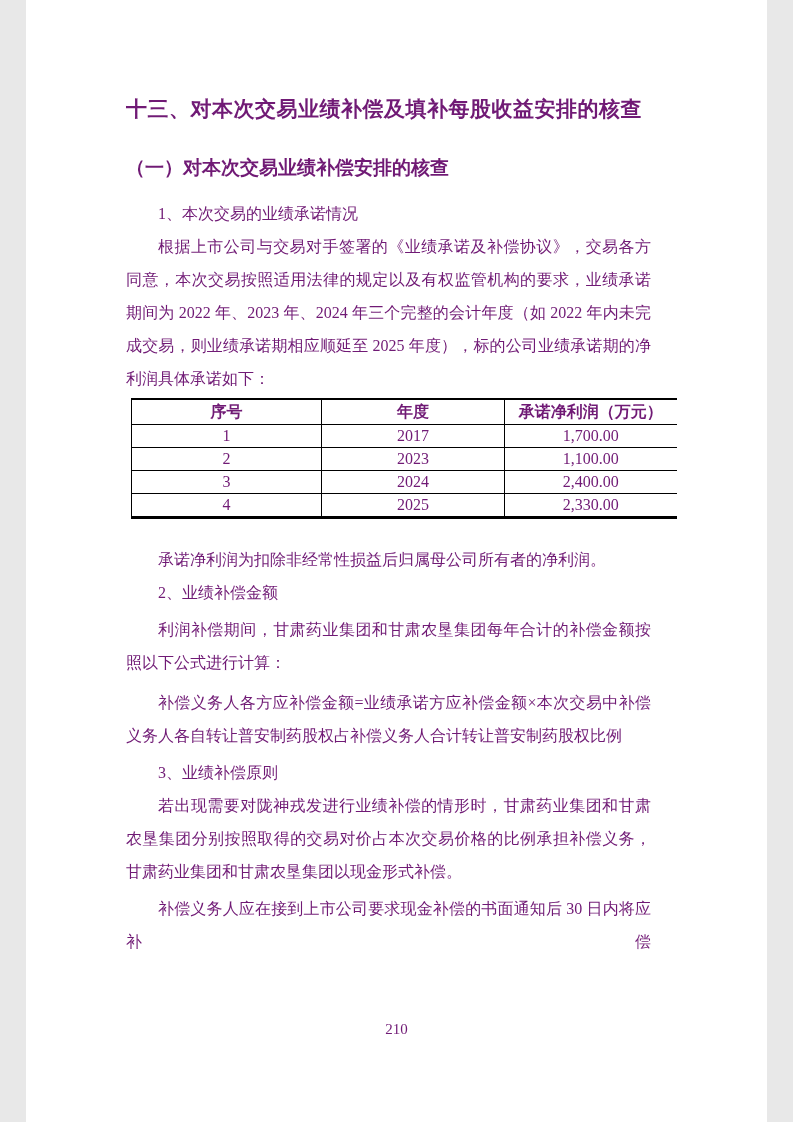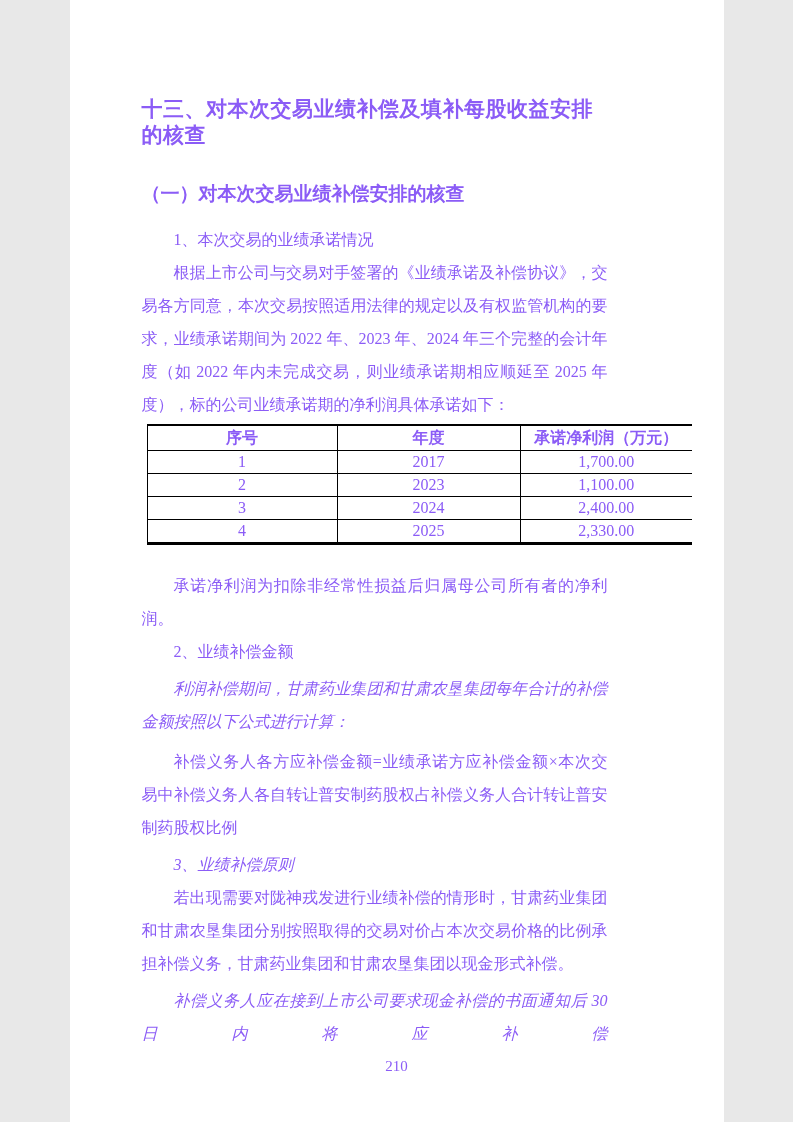--- a/index.html
+++ b/index.html
@@ -1,25 +1,25 @@
 <!DOCTYPE html>
 <html><head>
 <meta charset="utf-8">
 <style>
   html, body { margin: 0; padding: 0; background: #e8e8e8; }
   .page {
     position: relative;
-    width: 654px;
+    width: 741px;
     height: 1122px;
     margin: 0 auto;
     background: #ffffff;
     box-sizing: border-box;
-    padding: 96px 116px 0 72px;
+    padding: 96px 116px 0 100px;
     font-family: "Liberation Serif", "DejaVu Serif", serif;
-    color: #8b5cf6;
+    color: #701a75;
     overflow: hidden;
   }
   .h1 {
     font-family: "Liberation Sans", "DejaVu Sans", sans-serif;
     font-weight: 700;
     font-size: 21px;
     line-height: 26px;
     letter-spacing: 0.5px;
     margin: 0 0 34px 0;
   }
@@ -30,21 +30,21 @@
     line-height: 24px;
     margin: 0 0 17px 0;
   }
   p.body {
     font-size: 16px;
     line-height: 33px;
     margin: 0;
     text-indent: 32px;
     text-align: justify;
   }
-  p.mt-sm { margin-top: 4px; font-style: italic; }
+  p.mt-sm { margin-top: 4px; }
   p.mt-md { margin-top: 7px; }
   p.fill-last { text-align-last: justify; }
   table.commit {
     border-collapse: collapse;
     table-layout: fixed;
     width: 545px;
     margin: 3px 0 24px 5px;
     border-left: 1px solid #000;
     border-top: 2px solid #000;
     border-bottom: 3px solid #000;
@@ -55,21 +55,21 @@
     vertical-align: middle;
     padding: 0;
     font-size: 16px;
     overflow: hidden;
   }
   table.commit th { font-weight: 700; height: 24px; }
   table.commit td { font-weight: 400; height: 22px; }
   table.commit th + th, table.commit td + td { border-left: 1px solid #000; }
   .page-number {
     position: absolute;
-    top: 1058px;
+    top: 1021px;
     left: 0;
     right: 0;
     text-align: center;
     font-size: 15px;
   }
 </style>
 </head>
 <body>
 
 <div class="page">

